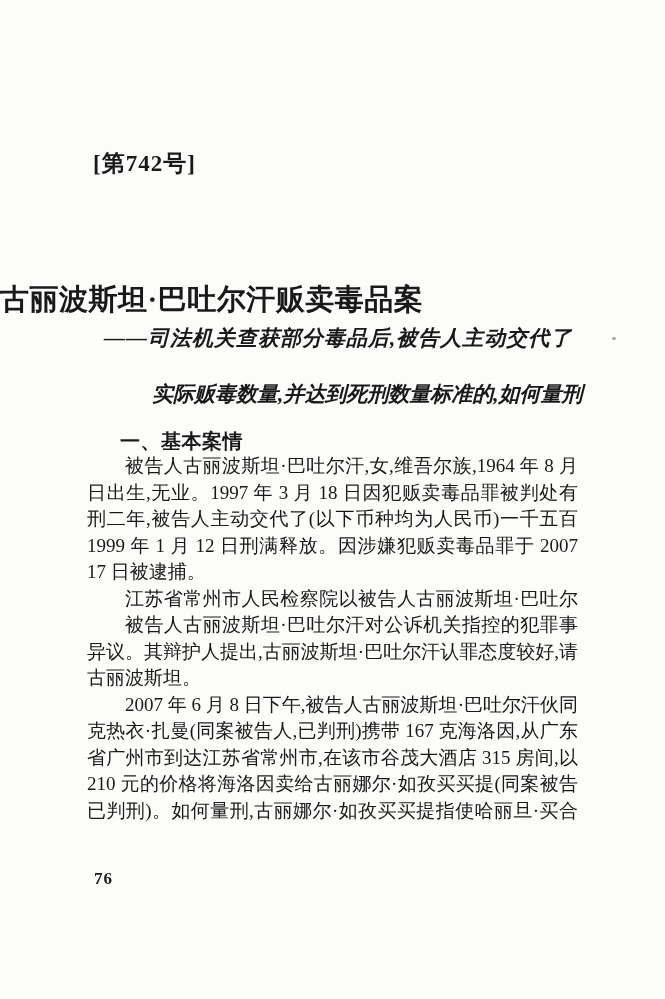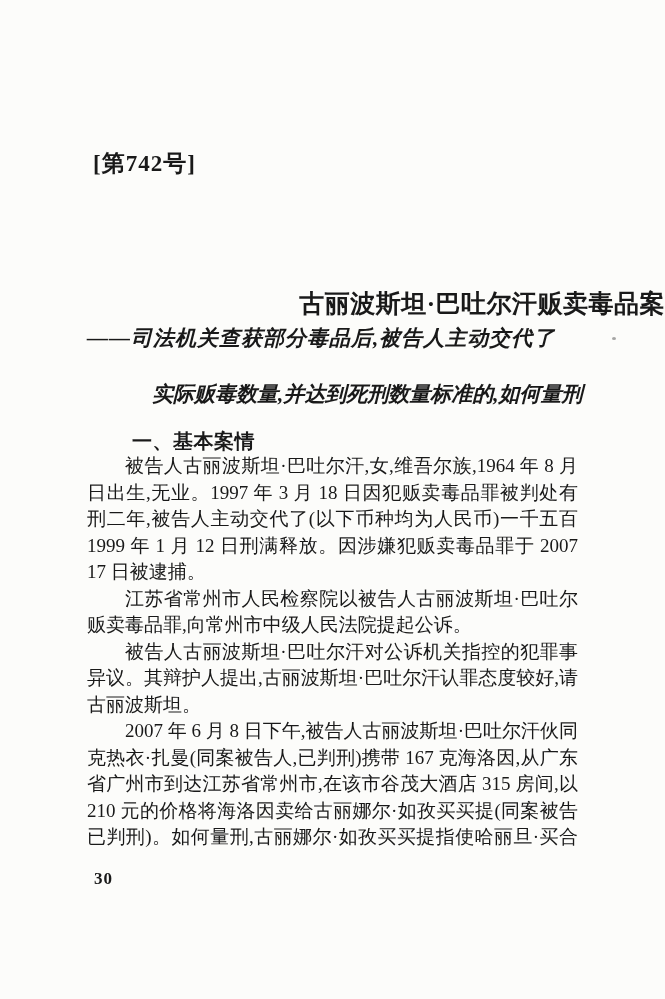--- a/index.html
+++ b/index.html
@@ -25,37 +25,36 @@
     font-weight: bold;
     letter-spacing: 1px;
     white-space: nowrap;
     text-align: right;
   }
   #title-main {
     position: absolute;
     left: 0;
     top: 280px;
     width: 100%;
-    text-align: right;
-    font-size: 25px;
+    text-align: left;
+    font-size: 29px;
     font-weight: bold;
     letter-spacing: 0.5px;
     white-space: nowrap;
-    margin-top: 7px;
   }
   .subtitle {
     position: absolute;
     font-size: 21px;
     font-weight: bold;
     font-style: italic;
     font-family: "Liberation Serif", serif;
     white-space: nowrap;
   }
   #subtitle-line1 {
-    left: 87px;
+    left: 104px;
     top: 324px;
     letter-spacing: 1px;
   }
   #subtitle-line2 {
     left: 152px;
     top: 356px;
     letter-spacing: 0px;
     margin-top: 24px;
   }
   #scan-dot {
@@ -63,21 +62,21 @@
     left: 612px;
     top: 337px;
     width: 4px;
     height: 3px;
     background: #6b6b6b;
     border-radius: 50%;
     opacity: 0.6;
   }
   #section-heading {
     position: absolute;
-    left: 132px;
+    left: 120px;
     top: 428px;
     font-size: 20px;
     font-weight: bold;
     font-family: "Liberation Sans", sans-serif;
     letter-spacing: 0.5px;
     white-space: nowrap;
   }
   #body-block {
     position: absolute;
     left: 87px;
@@ -124,26 +123,25 @@
 
   <div id="section-heading">一、基本案情</div>
 
   <div id="body-block">
       <div class="body-line indent">被告人古丽波斯坦·巴吐尔汗,女,维吾尔族,1964 年 8 月 2</div>
       <div class="body-line">日出生,无业。1997 年 3 月 18 日因犯贩卖毒品罪被判处有期徒</div>
       <div class="body-line">刑二年,被告人主动交代了(以下币种均为人民币)一千五百元,</div>
       <div class="body-line">1999 年 1 月 12 日刑满释放。因涉嫌犯贩卖毒品罪于 2007 年 7 月</div>
       <div class="body-line para-end">17 日被逮捕。</div>
       <div class="body-line indent">江苏省常州市人民检察院以被告人古丽波斯坦·巴吐尔汗犯</div>
-      <div class="body-line para-end">贩卖毒品罪,向常州市中级人民法院提起公诉。</div>
       <div class="body-line indent">被告人古丽波斯坦·巴吐尔汗对公诉机关指控的犯罪事实无</div>
       <div class="body-line">异议。其辩护人提出,古丽波斯坦·巴吐尔汗认罪态度较好,请求</div>
       <div class="body-line para-end">古丽波斯坦。</div>
       <div class="body-line indent">2007 年 6 月 8 日下午,被告人古丽波斯坦·巴吐尔汗伙同米</div>
       <div class="body-line">克热衣·扎曼(同案被告人,已判刑)携带 167 克海洛因,从广东</div>
       <div class="body-line">省广州市到达江苏省常州市,在该市谷茂大酒店 315 房间,以每克</div>
       <div class="body-line">210 元的价格将海洛因卖给古丽娜尔·如孜买买提(同案被告人,</div>
       <div class="body-line">已判刑)。如何量刑,古丽娜尔·如孜买买提指使哈丽旦·买合</div>
     </div>
 
-  <div id="page-number">30</div>
+  <div id="page-number">76</div>
 
 </div>
 
 </body></html>

